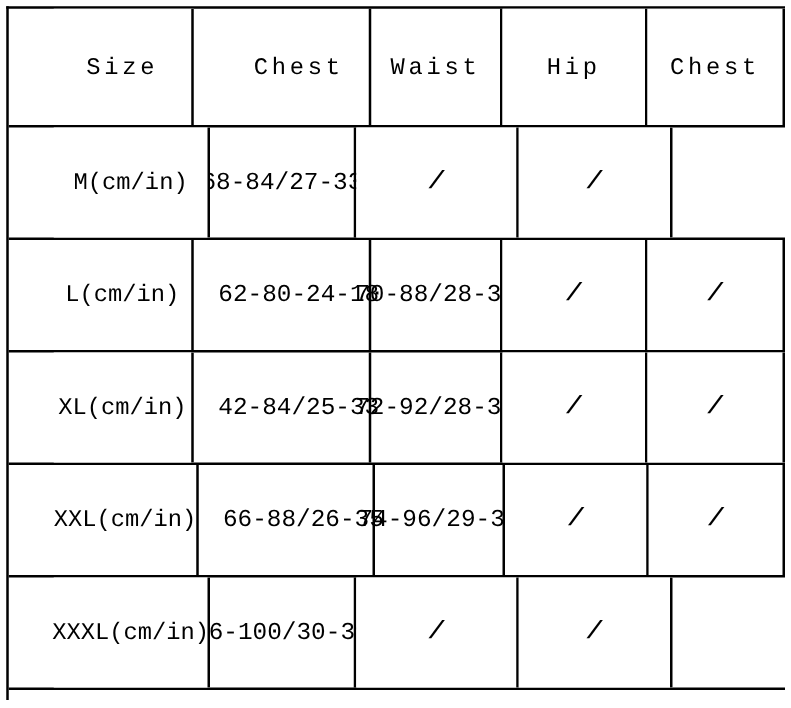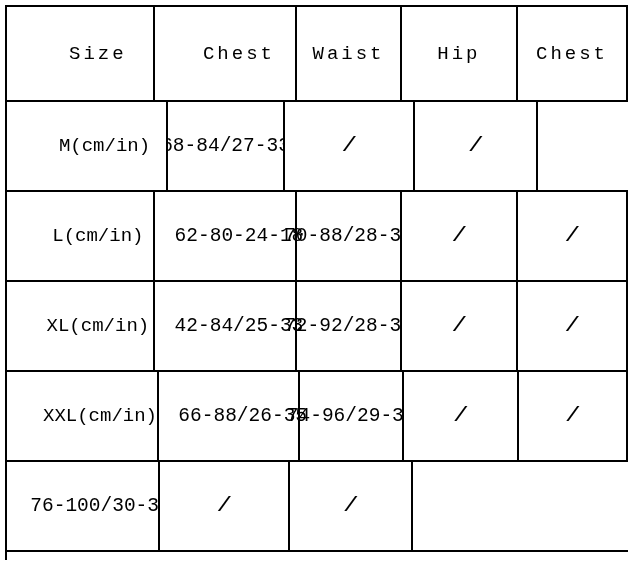--- a/index.html
+++ b/index.html
@@ -180,20 +180,23 @@
     </div>
     <div class="cell col-hip">
       <span class="cell-text slash-text">/</span>
     </div>
     <div class="cell col-length">
       <span class="cell-text slash-text">/</span>
     </div>
   </div>
 
   <div class="chart-row row-last">
+    <div class="cell col-size">
+      <span class="size-text">XXXL(cm/in)</span>
+    </div>
     <div class="cell col-waist">
       <span class="measure-text">76-100/30-39</span>
     </div>
     <div class="cell col-hip">
       <span class="cell-text slash-text">/</span>
     </div>
     <div class="cell col-length">
       <span class="cell-text slash-text">/</span>
     </div>
   </div>

